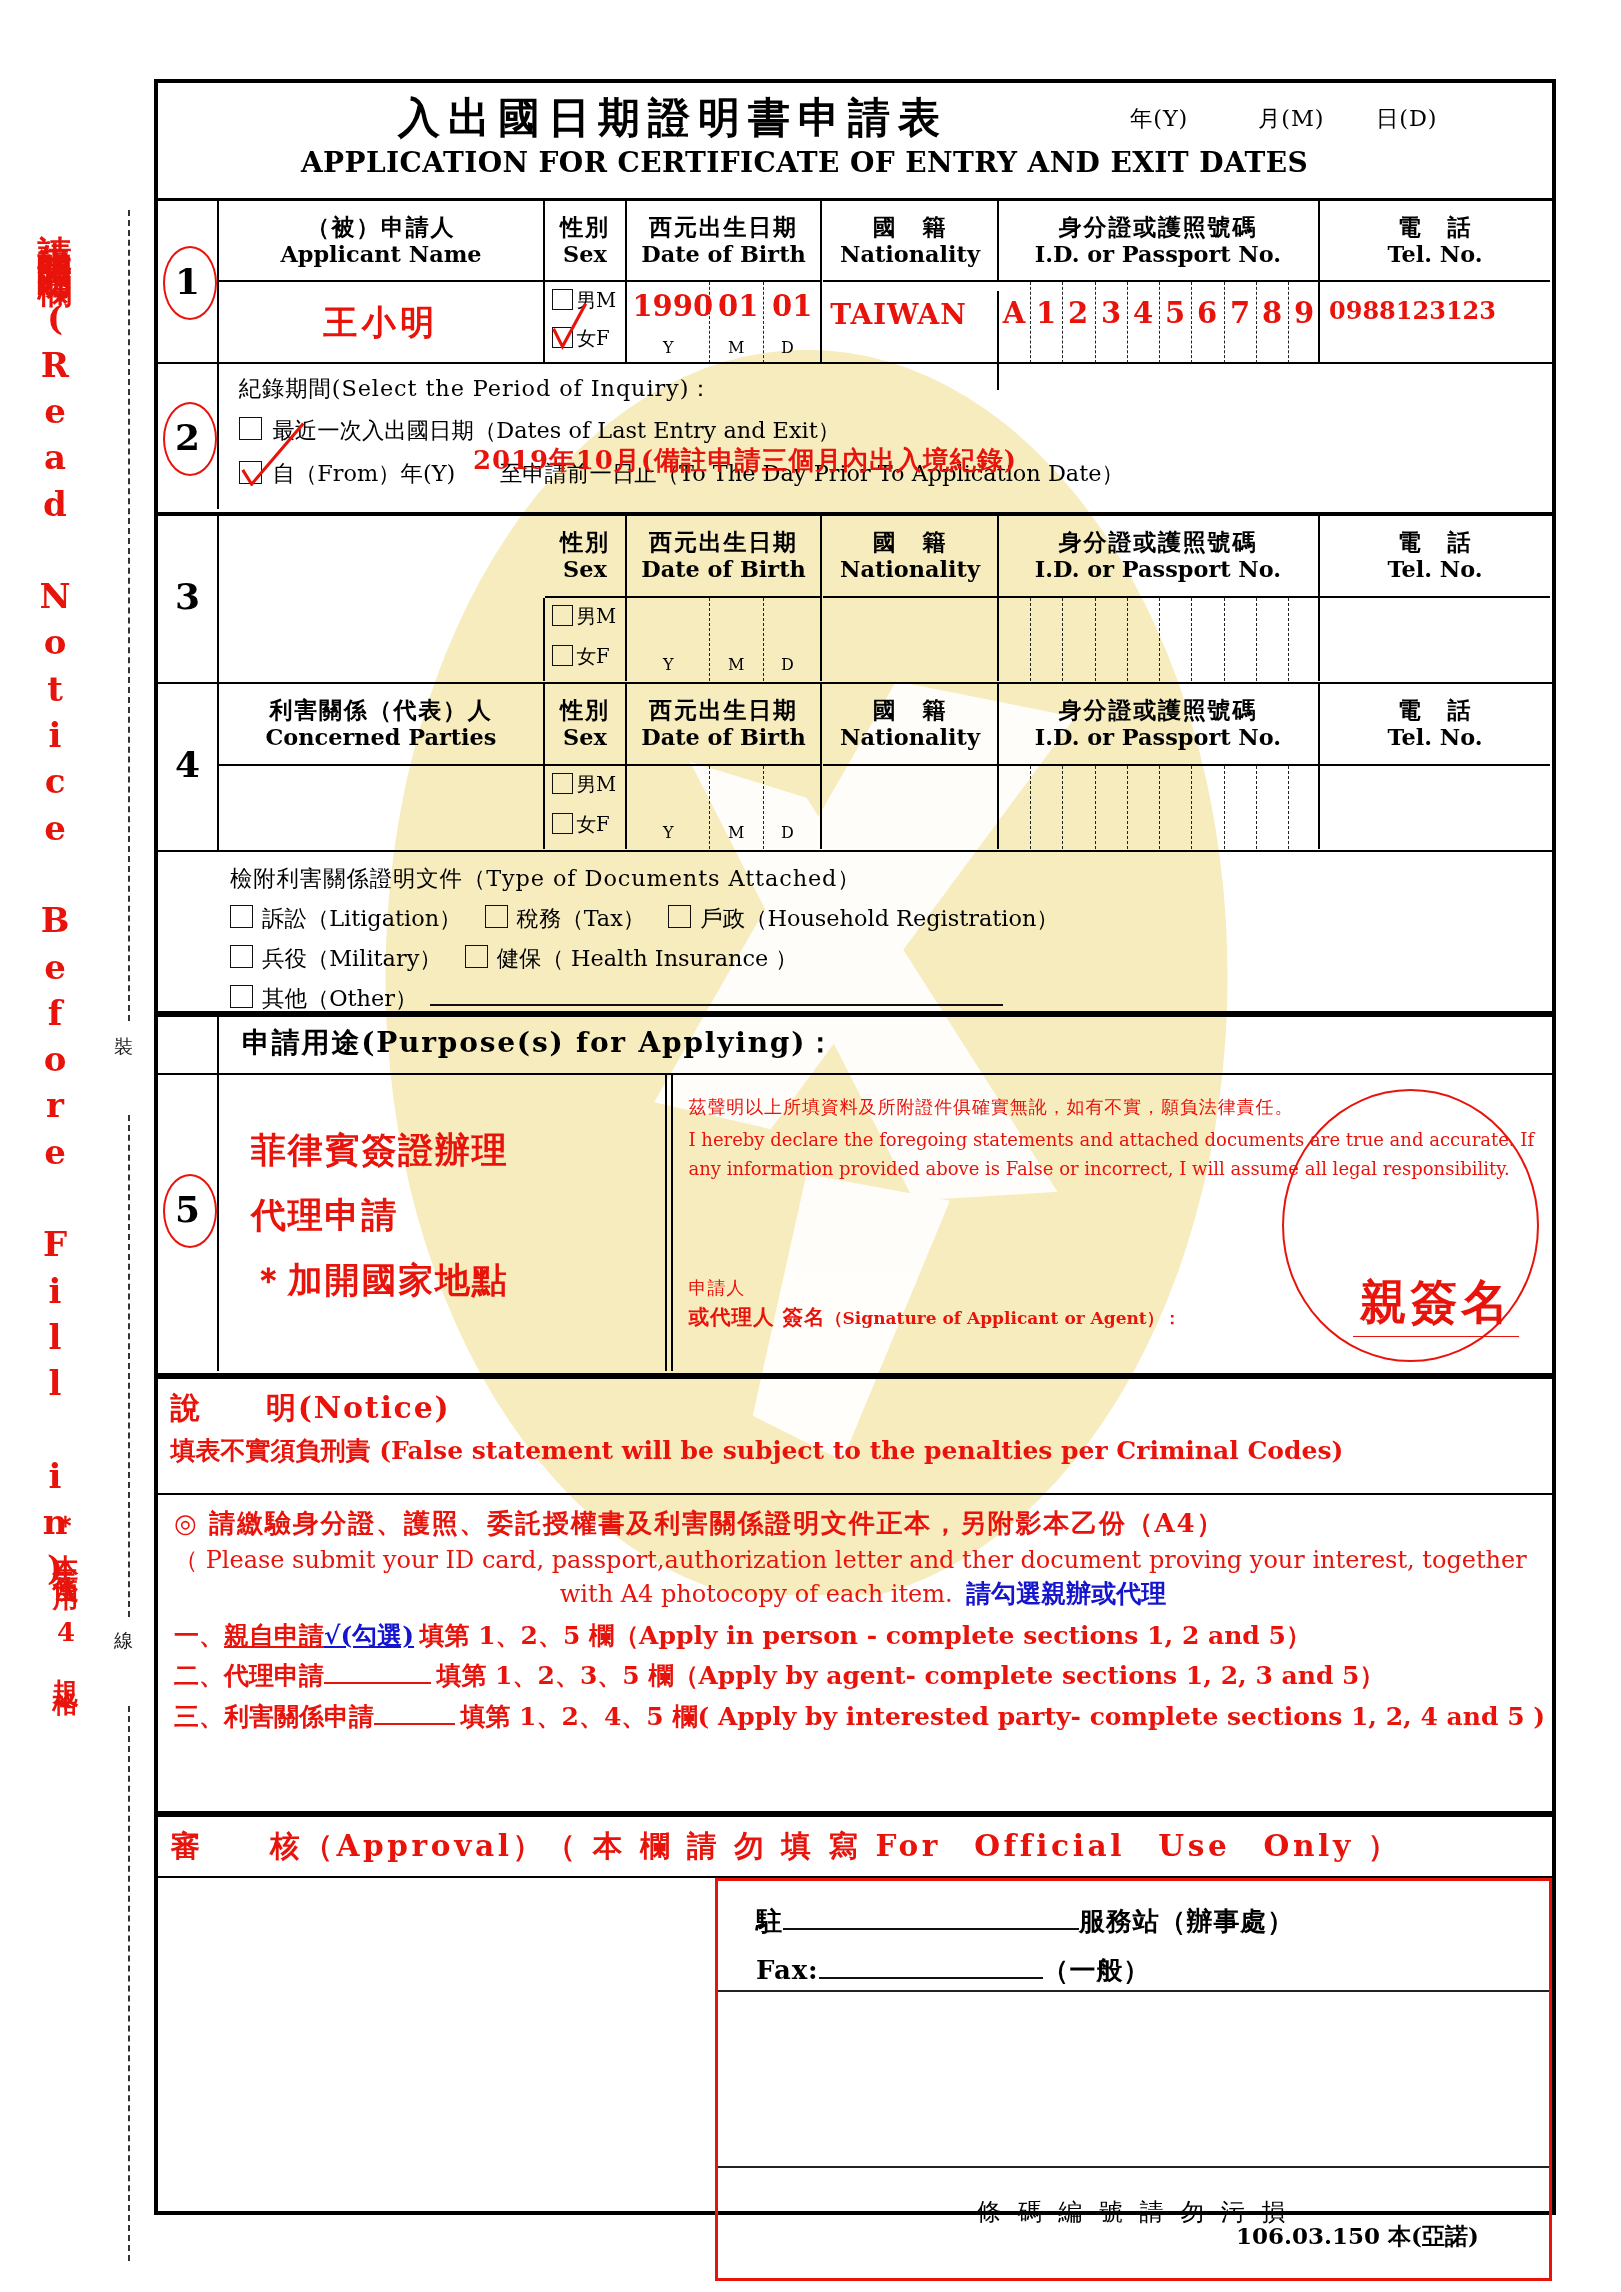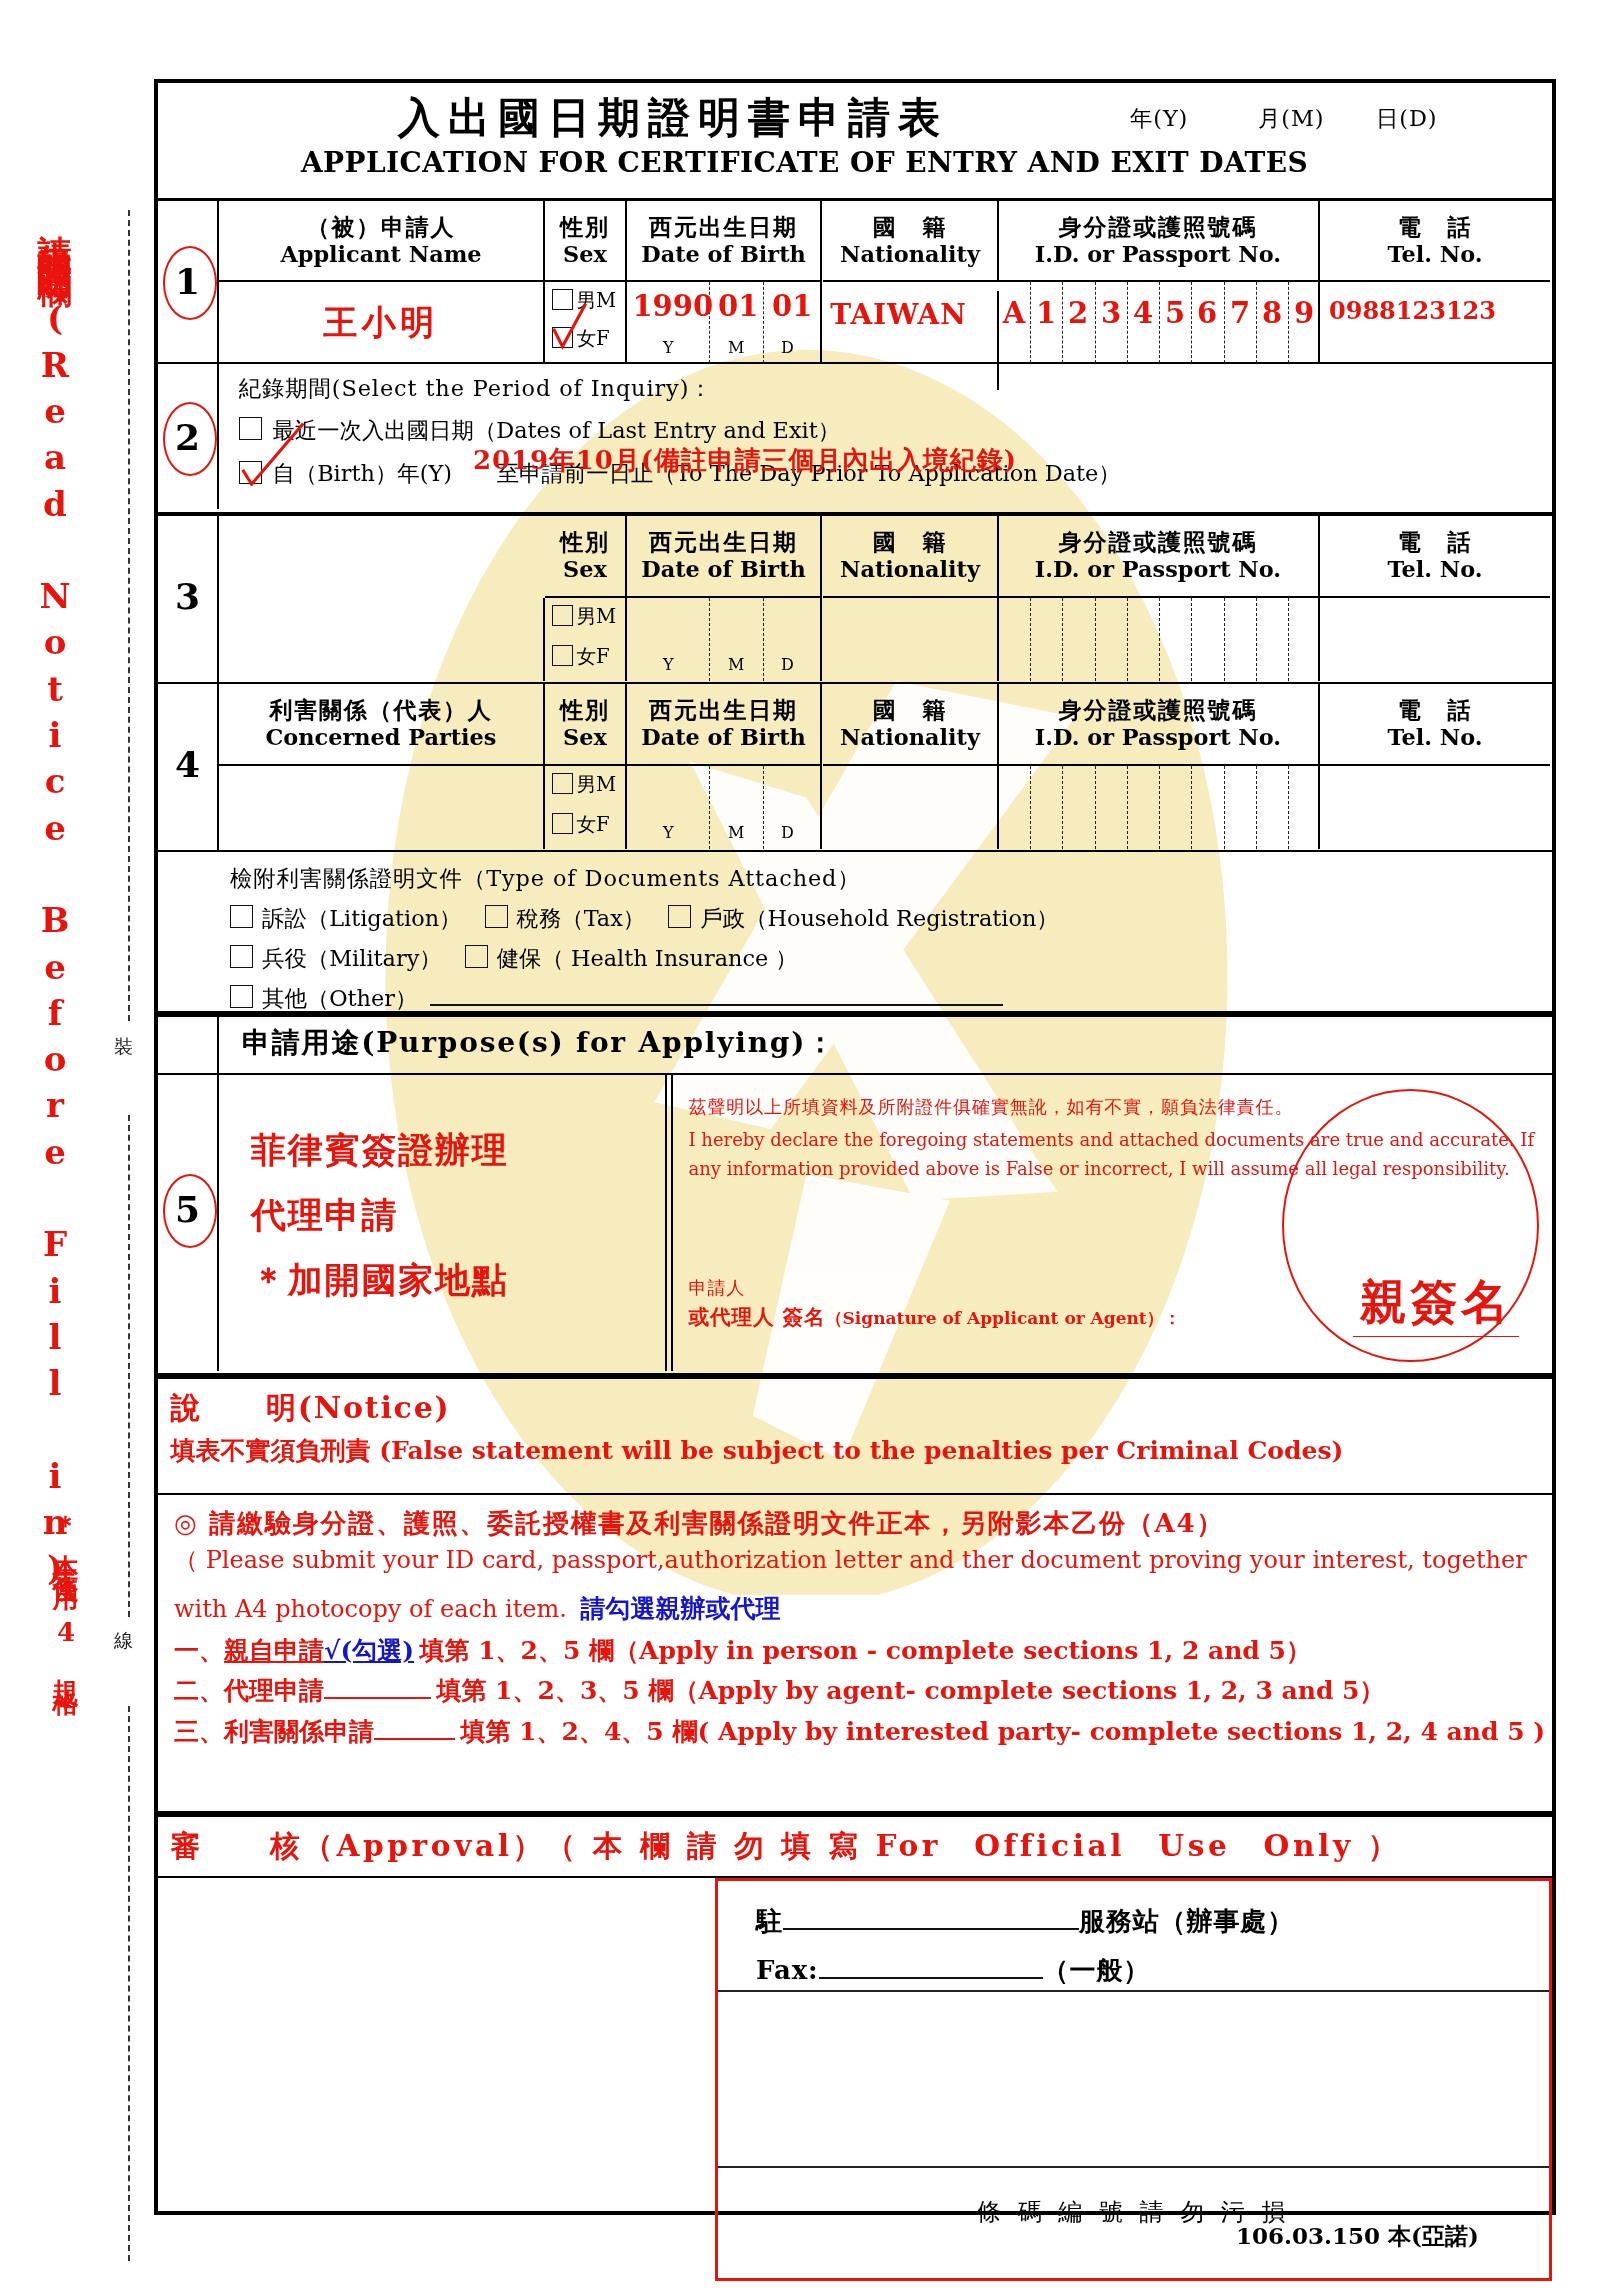--- a/index.html
+++ b/index.html
@@ -236,21 +236,21 @@
     <div class="cell bdr-r" style="left:0;top:0;width:61px;height:145px;">
       <div class="ellipse" style="left:4.5px;top:38px;"></div>
       <div class="secnum" style="left:4.5px;top:38px;width:50px;height:70px;">2</div>
     </div>
     <div class="cell" style="left:61px;top:0;width:1332px;height:145px;padding:9px 0 0 19.7px;position:relative;">
       <div style="font-size:22.4px;letter-spacing:0.9px;">紀錄期間(Select the Period of Inquiry)：</div>
       <div style="font-size:22.4px;margin-top:10.7px;position:relative;">
         <span class="chk" style="width:23px;height:23px;margin-right:10.7px;"></span><span>最近一次入出國日期（Dates of Last Entry and Exit）</span>
       </div>
       <div style="font-size:22.4px;margin-top:12.5px;position:relative;">
-        <span class="chk" style="width:23px;height:23px;margin-right:10.7px;"></span><span>自（Birth）</span><span>年(Y)　　至申請前一日止（To The Day Prior To Application Date）</span>
+        <span class="chk" style="width:23px;height:23px;margin-right:10.7px;"></span><span>自（From）</span><span>年(Y)　　至申請前一日止（To The Day Prior To Application Date）</span>
         <svg style="position:absolute;left:-1.8px;top:-38px;" width="81" height="66" viewBox="0 0 90 74">
           <path d="M6 56 L16 72 L74 4" stroke="#e8140c" stroke-width="3.5" fill="none"></path>
         </svg>
       </div>
       <div class="redtxt" style="position:absolute;left:233px;top:79px;font-size:26px;letter-spacing:0.9px;margin-left:21px;">2019年10月(備註申請三個月內出入境紀錄)</div>
     </div>
   </div>
 
   <div class="row" style="height:166px;">
     <div class="cell bdr-r" style="left:0;top:0;width:61px;height:166px;">
@@ -419,21 +419,21 @@
   </div>
 
   <div class="row bdr-t" style="height:116px;padding:9px 0 0 12.5px;box-sizing:border-box;">
     <div class="notice-ttl">說　　明(Notice)</div>
     <div class="notice-line" style="margin-top:5.4px;">填表不實須負刑責 (False statement will be subject to the penalties per Criminal Codes)</div>
   </div>
 
   <div class="row bdr-t thick-b" style="height:322px;padding:10.7px 0 0 16px;box-sizing:border-box;">
     <div class="notice-line" style="font-size:26px;letter-spacing:1.8px;">◎ 請繳驗身分證、護照、委託授權書及利害關係證明文件正本，另附影本乙份（A4）</div>
     <div class="notice-line" style="font-weight:normal;font-size:24px;margin-top:3.6px;">（ Please submit your ID card, passport,authorization letter and ther document proving your interest, together</div>
-    <div style="margin-top:16px;">
+    <div style="margin-top:1px;text-align:center;">
       <span class="notice-line" style="font-weight:normal;font-size:24px;">with A4 photocopy of each item.</span>
       <span class="blue" style="font-weight:bold;font-size:25px;margin-left:9px;">請勾選親辦或代理</span>
     </div>
 
     <div style="margin-top:9px;">
       <span class="notice-line">一、</span><span class="notice-line ul">親自申請</span><span class="blue ul" style="font-weight:bold;font-size:25px;">√(勾選)</span><span class="notice-line" style="margin-left:5.4px;">填第 1、2、5 欄</span><span class="notice-line">（Apply in person - complete sections 1, 2 and 5）</span>
     </div>
     <div style="margin-top:7.2px;">
       <span class="notice-line">二、</span><span class="notice-line">代理申請</span><span class="blankline" style="width:107px;border-bottom:2.7px solid #e8140c;"></span><span class="notice-line" style="margin-left:5.4px;">填第 1、2、3、5 欄</span><span class="notice-line">（Apply by agent- complete sections 1, 2, 3 and 5）</span>
     </div>

